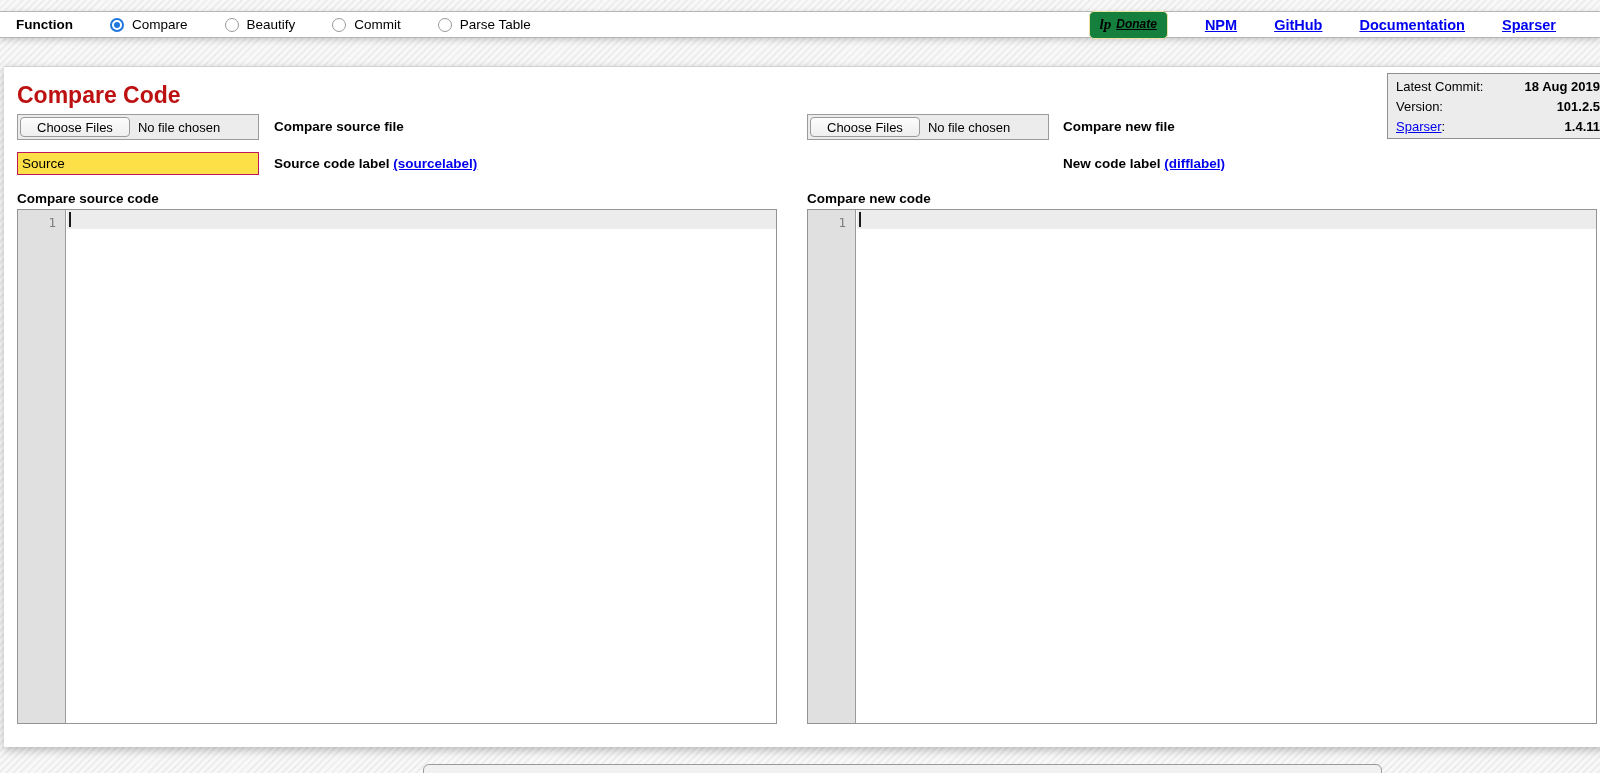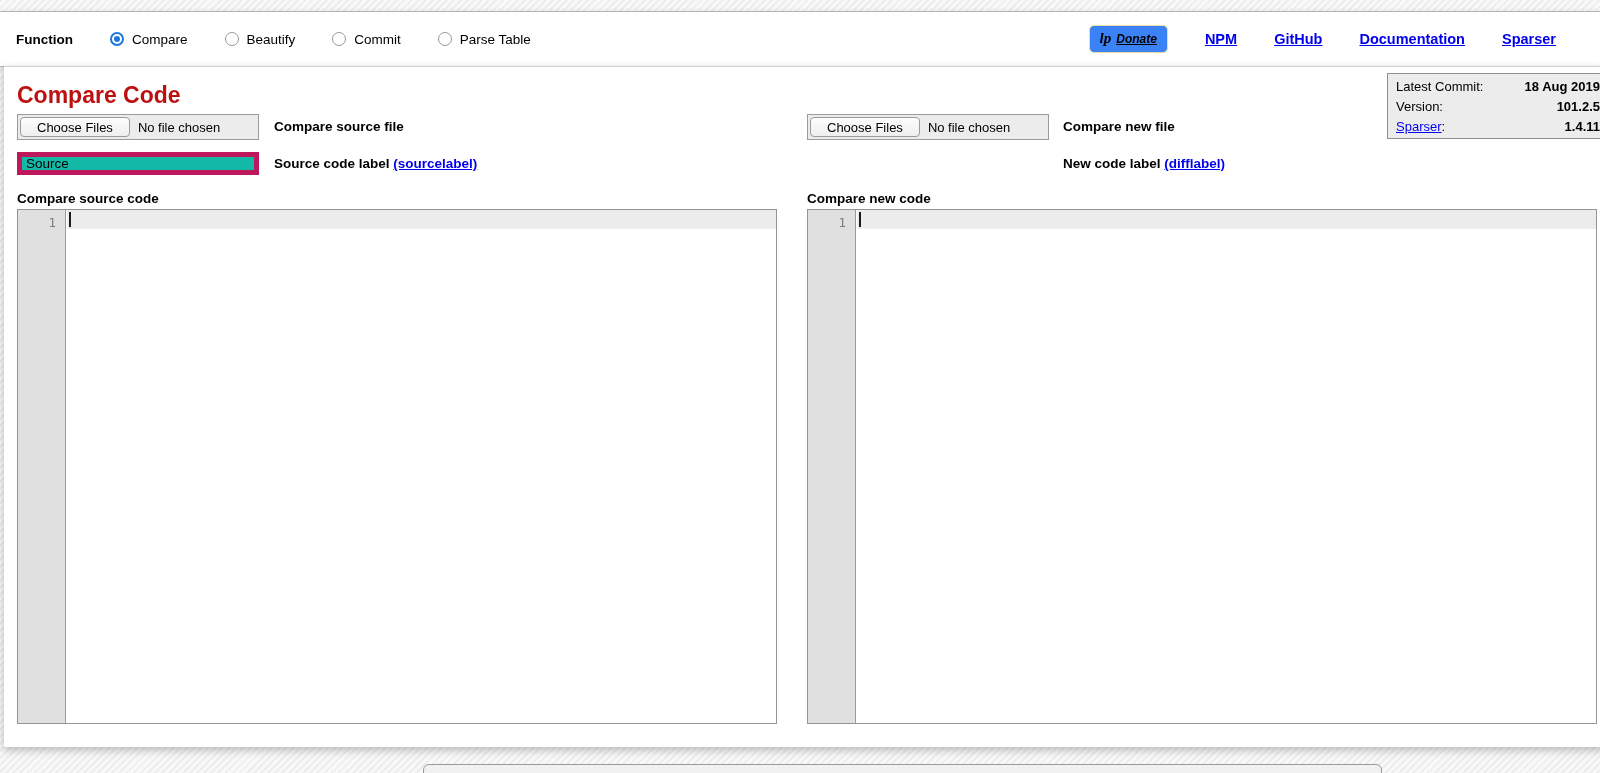--- a/index.html
+++ b/index.html
@@ -7,21 +7,21 @@
   body {
     font-family: "Liberation Sans", sans-serif;
     background:
       repeating-linear-gradient(135deg, #ededed 0px, #ededed 2px, #f8f8f8 2px, #f8f8f8 5px);
     position: relative;
     color: #000;
   }
 
   
   .topbar {
-    position: absolute; top: 11px; left: 0; width: 1600px; height: 56px;
+    position: absolute; top: 11px; left: 0; width: 1600px; height: 27px;
     background: #fff;
     border-top: 1px solid #b5b5b5; border-bottom: 1px solid #b5b5b5;
     box-shadow: 0 2px 6px rgba(0,0,0,0.18);
     display: flex; align-items: center;
   }
   .fn-label { font-weight: bold; font-size: 13.5px; margin-left: 16px; }
   .modes { display: flex; align-items: center; margin-left: 37px; }
   .mode { display: flex; align-items: center; margin-right: 37px; cursor: default; }
   .radio {
     width: 14px; height: 14px; border-radius: 50%;
@@ -32,21 +32,21 @@
     content: ""; position: absolute; left: 2px; top: 2px;
     width: 6px; height: 6px; border-radius: 50%; background: #1f76dd;
   }
   .mode-label { font-size: 13.5px; margin-left: 8px; }
 
   .nav {
     position: absolute; right: 44px; top: 0; height: 100%;
     display: flex; align-items: center; gap: 37px;
   }
   .donate {
-    background: #3b82f6; border: 1px solid #eddf9e; border-radius: 5px;
+    background: #15803d; border: 1px solid #eddf9e; border-radius: 5px;
     padding: 4px 10px 5px 10px; display: flex; align-items: center; cursor: pointer;
   }
   .lp-glyph {
     font-family: "Liberation Serif", serif; font-style: italic; font-weight: bold;
     font-size: 15px; margin-right: 5px;
   }
   .donate-text { font-weight: bold; font-size: 12px; text-decoration: underline; color: #000; font-style: italic; }
   .nav a.navlink {
     color: #0000ee; font-weight: bold; font-size: 14.5px; text-decoration: underline;
     cursor: pointer;
@@ -85,21 +85,21 @@
   }
   .file-status { font-size: 13px; margin-left: 8px; white-space: nowrap; }
 
   .row-label {
     position: absolute; font-size: 13.5px; font-weight: bold; white-space: nowrap;
   }
   .row-label a { color: #0000ee; font-weight: bold; text-decoration: underline; cursor: pointer; }
 
   .label-input {
     position: absolute; top: 85px; width: 242px; height: 23px;
-    background: #14b8a6; border: 5px solid #be185d;
+    background: #fde047; border: 1px solid #be185d;
     font-size: 13.5px; padding: 0 4px; font-family: "Liberation Sans", sans-serif;
     color: #000;
   }
 
   .code-label { position: absolute; top: 124px; font-size: 13.5px; font-weight: bold; }
 
   .editor {
     position: absolute; top: 142px; height: 515px;
     background: #fff; border: 1px solid #949494;
   }

